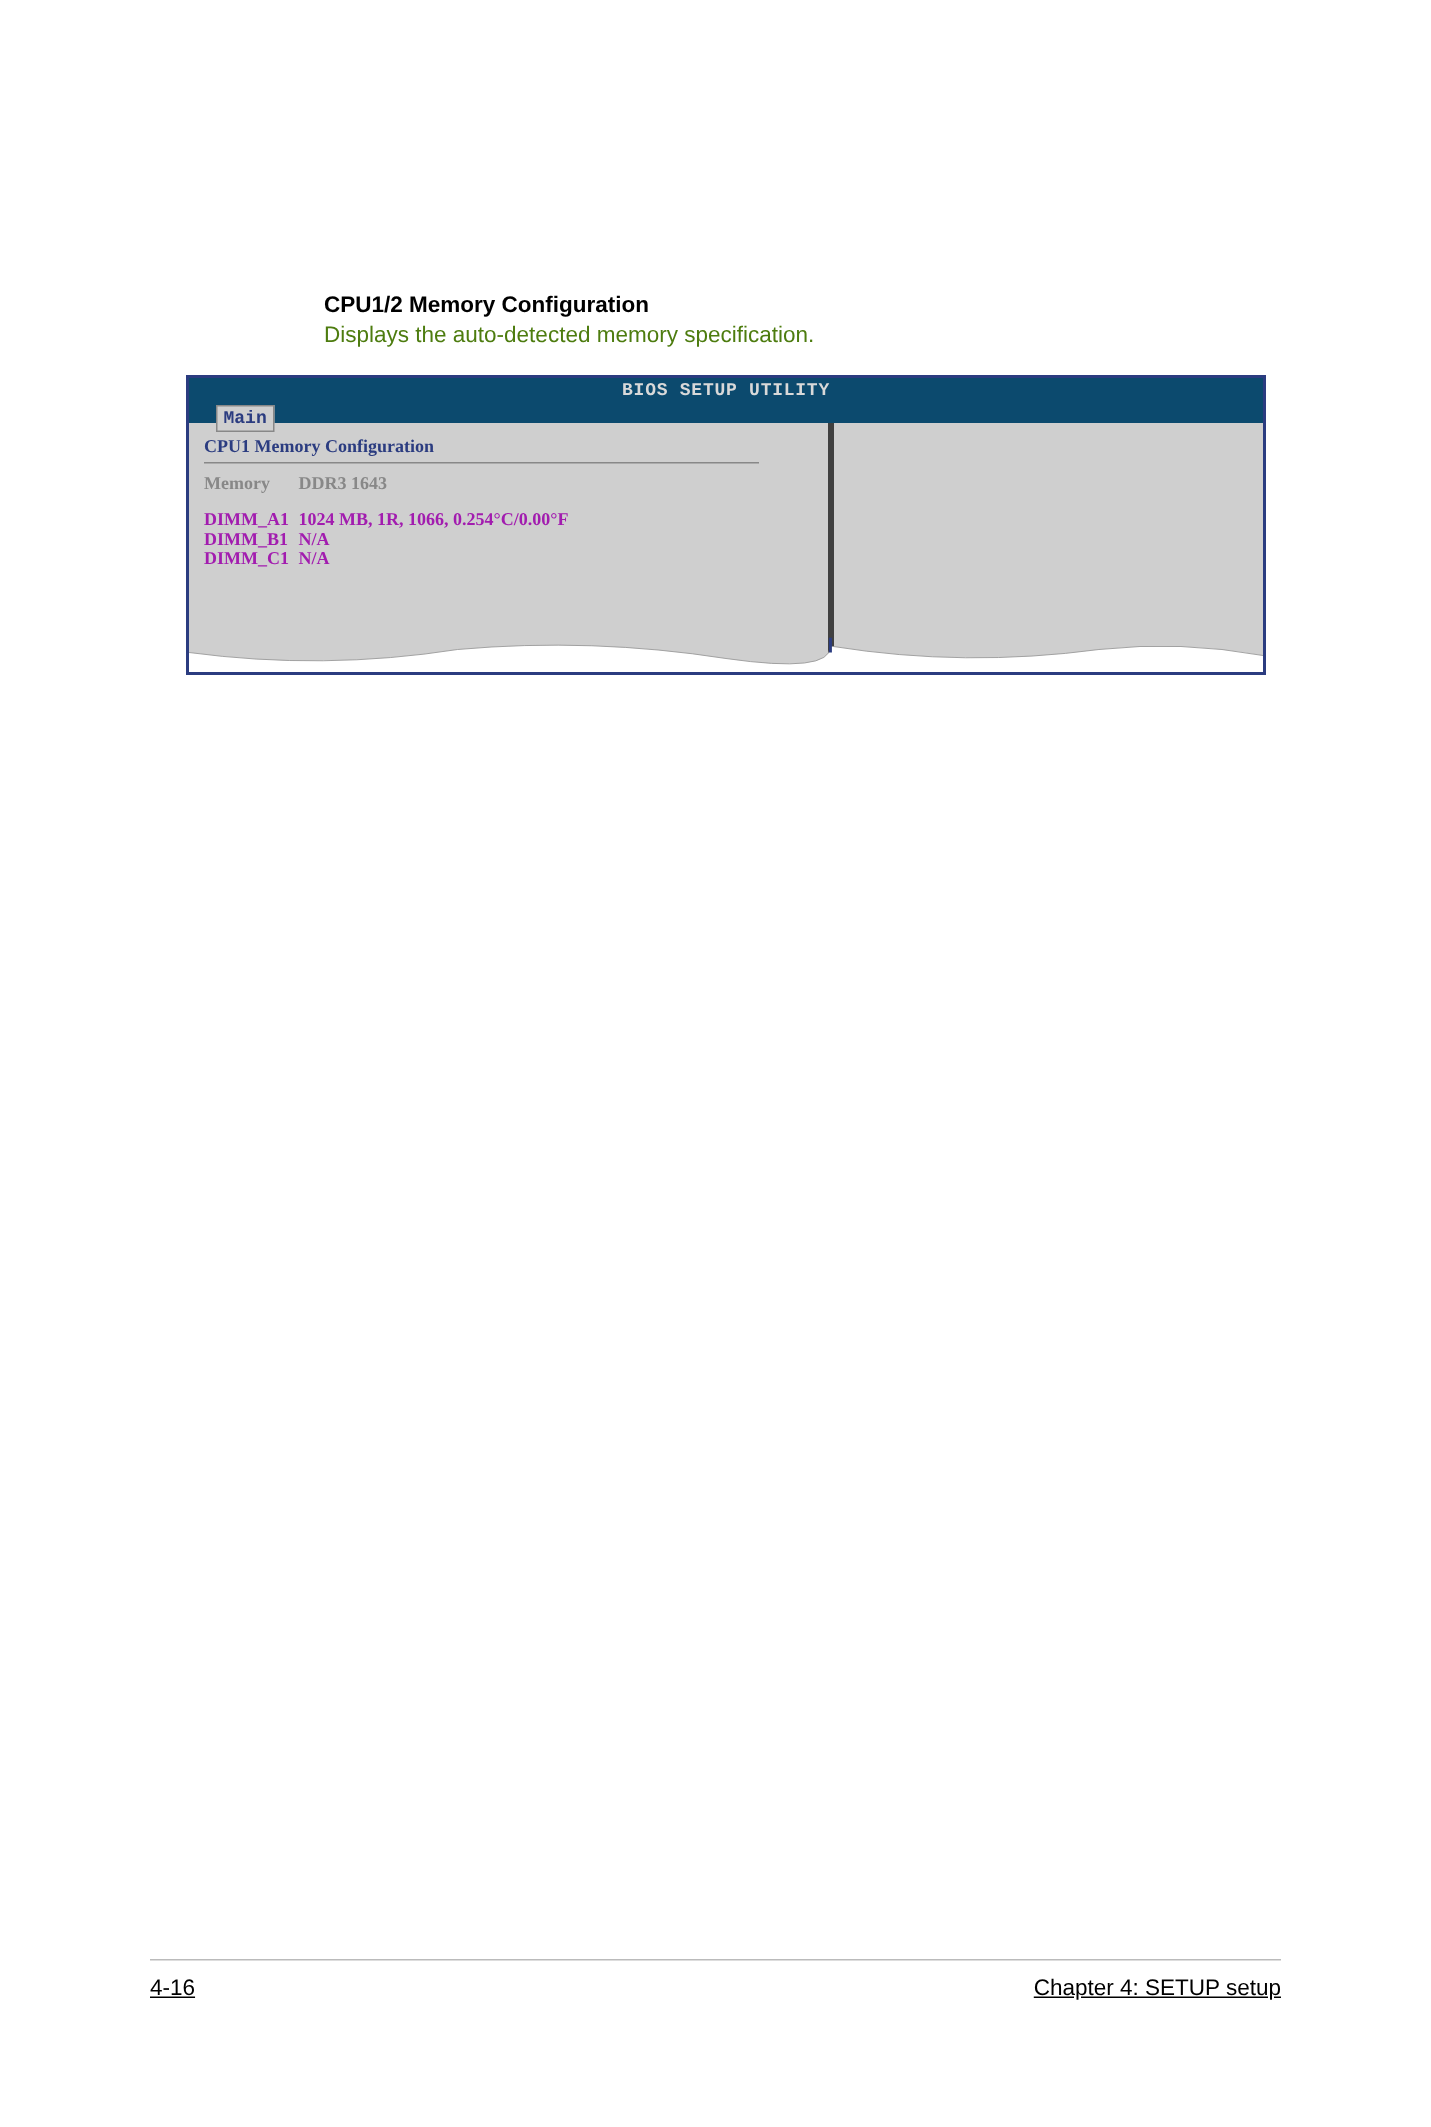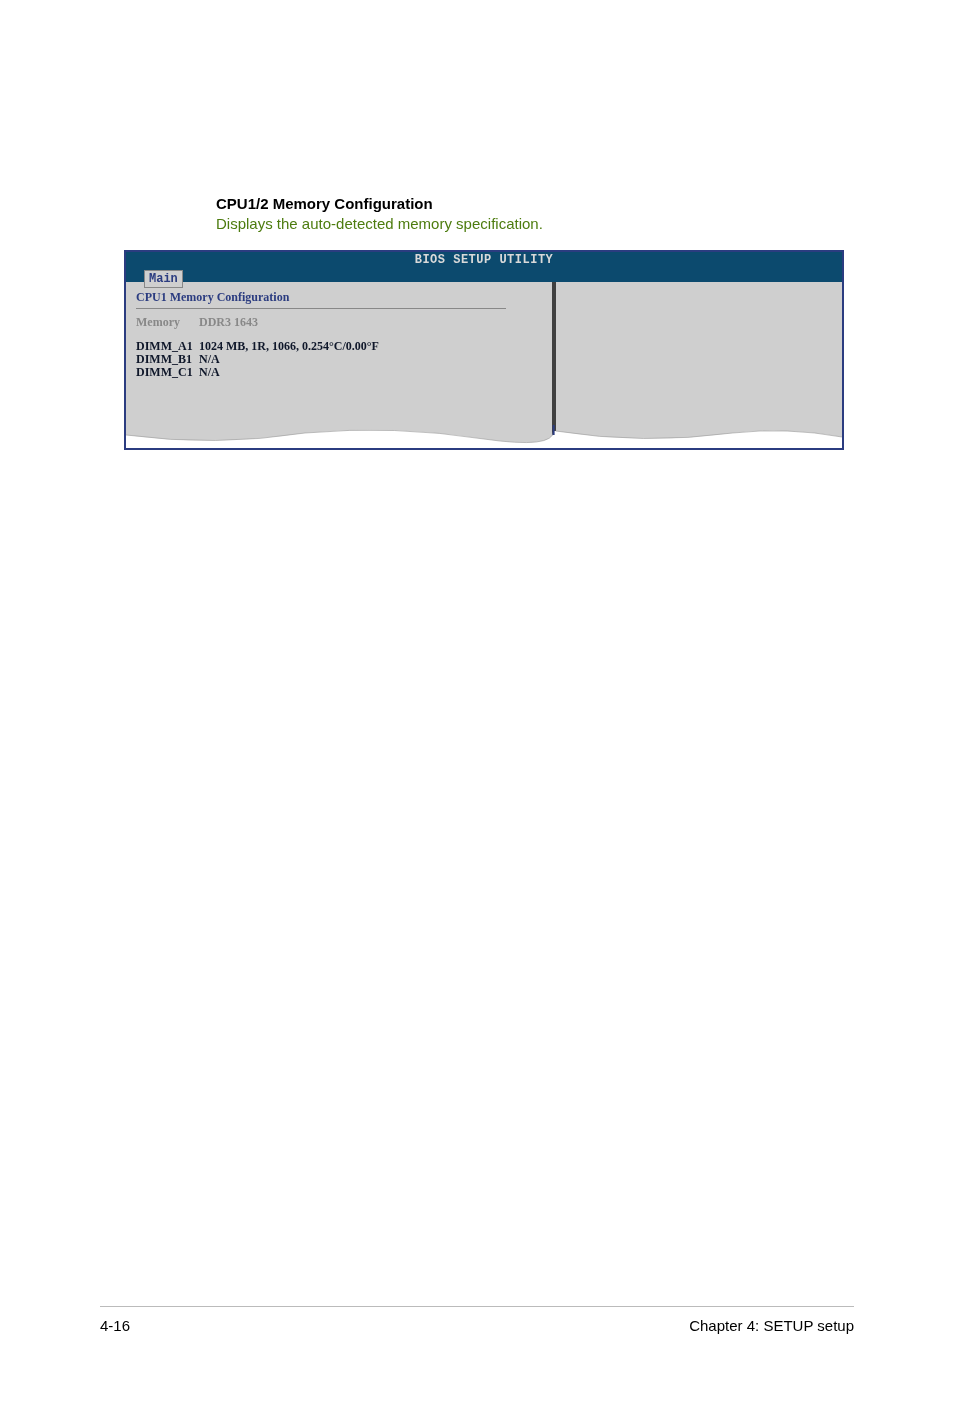--- a/index.html
+++ b/index.html
@@ -85,21 +85,21 @@
       margin-bottom: 6px;
       width: 370px;
     }
     .bios-speed-row {
       color: #888;
       margin-bottom: 10px;
       font-weight: bold;
     }
     .bios-speed-label { display: inline-block; width: 60px; }
     .bios-dimm-row {
-      color: #0f172a;
+      color: #a21caf;
       font-weight: bold;
       line-height: 1.1;
     }
     .bios-dimm-label { display: inline-block; width: 60px; }
     .bios-wave {
       position: absolute;
       bottom: -1px;
       left: 0;
       width: 100%;
       height: 24px;
@@ -108,20 +108,21 @@
       position: absolute;
       bottom: 84px;
       left: 100px;
       right: 100px;
       border-top: 1px solid #bbb;
       padding-top: 10px;
       display: flex;
       justify-content: space-between;
       font-size: 15px;
       color: #000;
+      text-decoration: underline;
     }
   </style>
 </head>
 <body>
 
 <div class="content-area">
   <div class="heading-title">CPU1/2 Memory Configuration</div>
   <div class="heading-desc">Displays the auto-detected memory specification.</div>
 
   <div class="bios-window">

